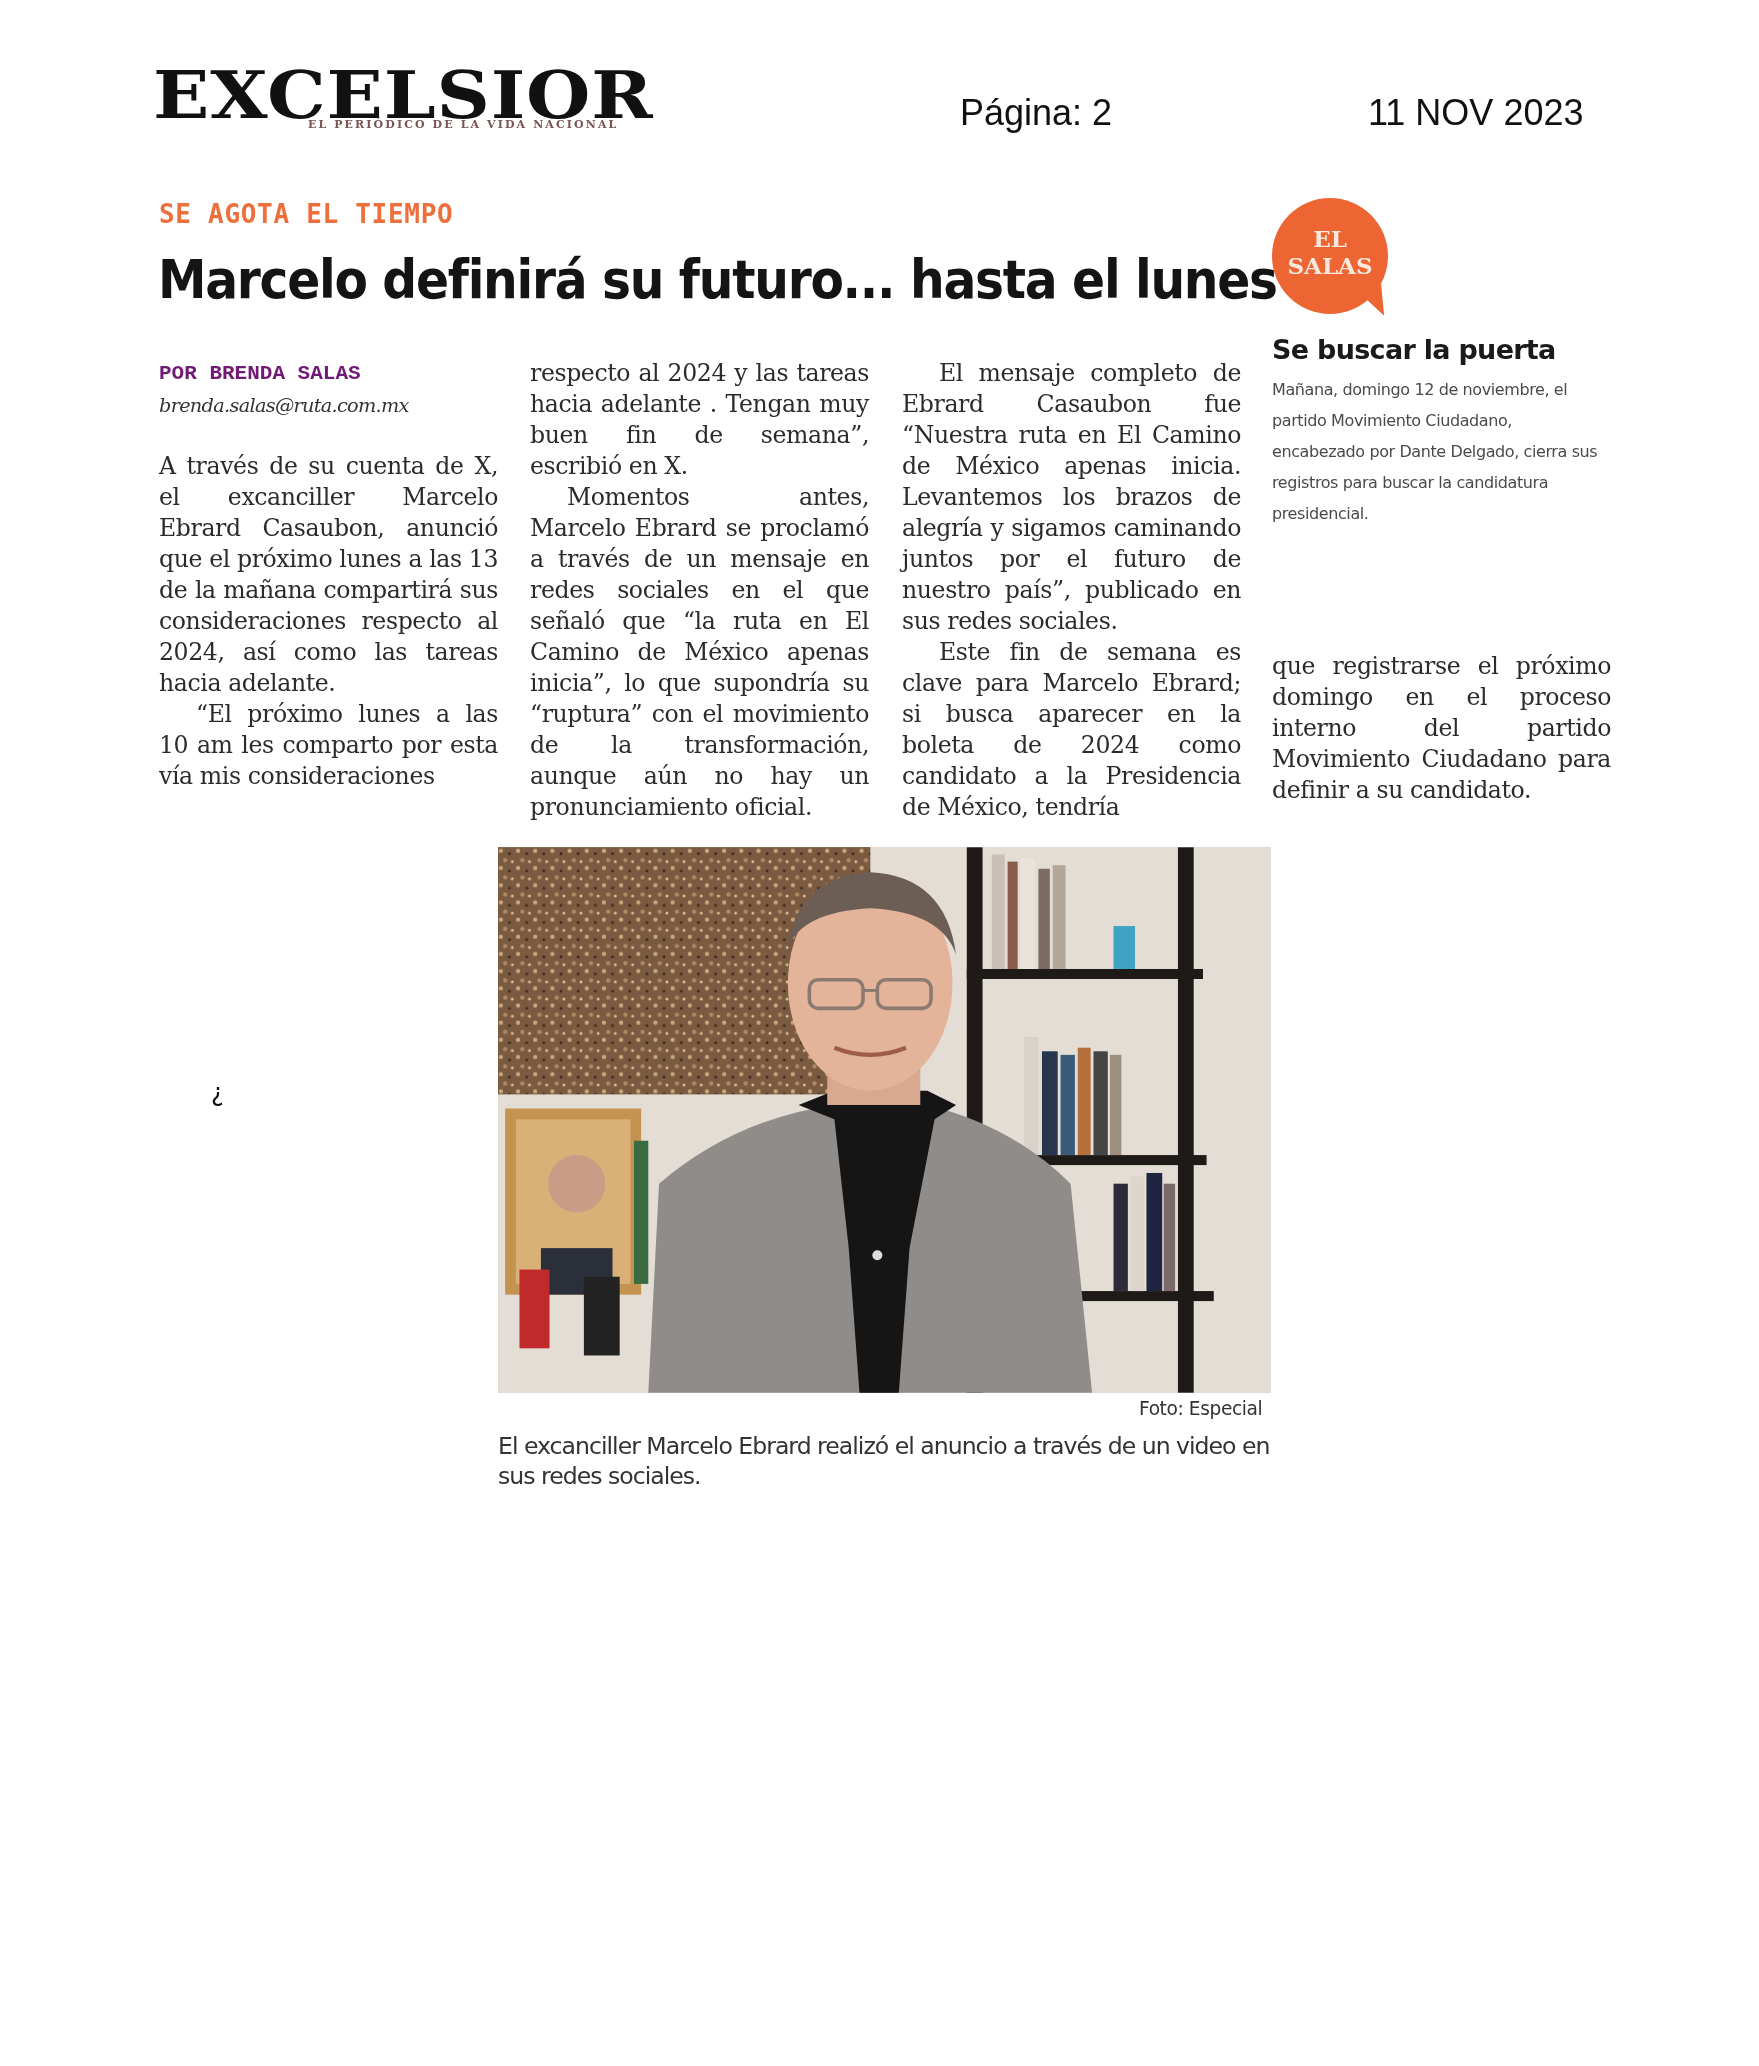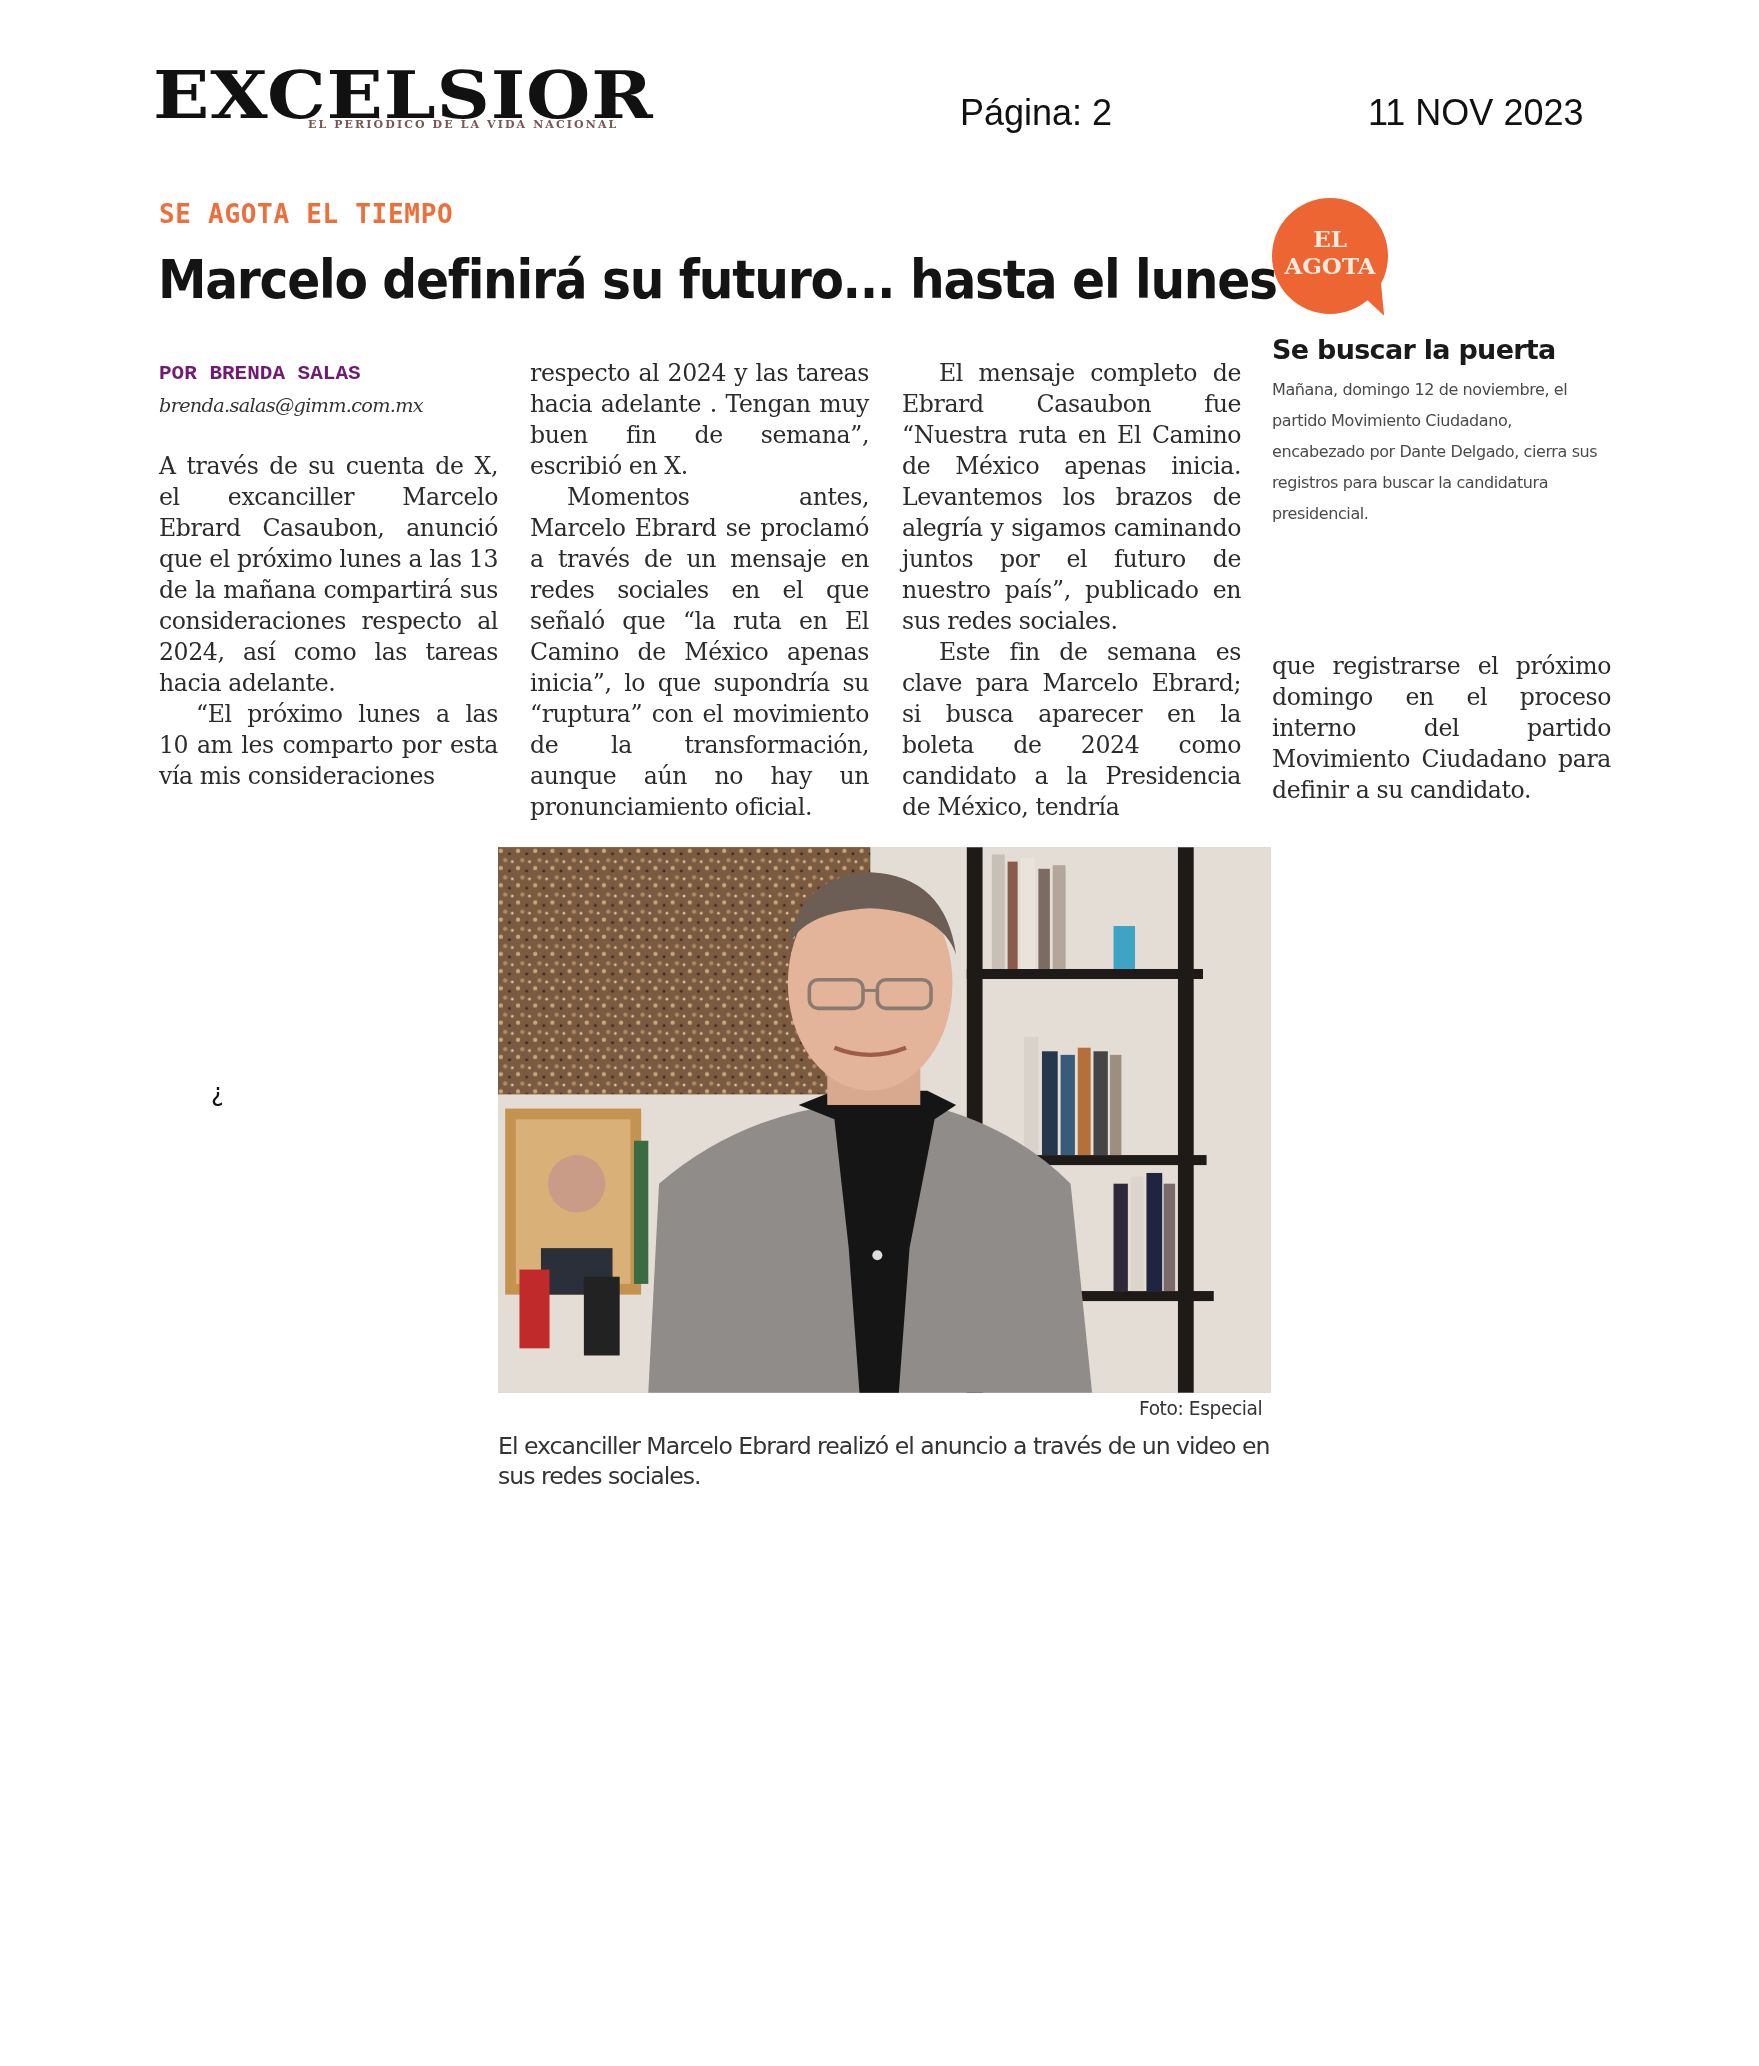--- a/index.html
+++ b/index.html
@@ -48,21 +48,21 @@
 <div class="abs masthead">
   <div class="logo">EXCELSIOR</div>
   <div class="tagline">EL PERIÓDICO DE LA VIDA NACIONAL</div>
 </div>
 <div class="abs page-num">Página: 2</div>
 <div class="abs page-date">11 NOV 2023</div>
 
 <div class="abs kicker">SE AGOTA EL TIEMPO</div>
 <div class="abs headline">Marcelo definirá su futuro... hasta el lunes</div>
 <div class="abs byline">POR BRENDA SALAS</div>
-<div class="abs email">brenda.salas@gimm.com.mx</div>
+<div class="abs email">brenda.salas@ruta.com.mx</div>
 
 <div class="abs col col1">
   <p>A través de su cuenta de X, el excanciller Marcelo Ebrard Casaubon, anunció que el próximo lunes a las 13 de la mañana compartirá sus consideraciones respecto al 2024, así como las tareas hacia adelante.</p>
   <p class="indent">“El próximo lunes a las 10 am les comparto por esta vía mis consideraciones</p>
 </div>
 <div class="abs col col2">
   <p>respecto al 2024 y las tareas hacia adelante . Tengan muy buen fin de semana”, escribió en X.</p>
   <p class="indent">Momentos antes, Marcelo Ebrard se proclamó a través de un mensaje en redes sociales en el que señaló que “la ruta en El Camino de México apenas inicia”, lo que supondría su “ruptura” con el movimiento de la transformación, aunque aún no hay un pronunciamiento oficial.</p>
 </div>
 <div class="abs col col3">
@@ -71,21 +71,21 @@
 </div>
 <div class="abs col col4">
   <p>que registrarse el próximo domingo en el proceso interno del partido Movimiento Ciudadano para definir a su candidato.</p>
 </div>
 
 <div class="abs dato-bubble">
   <div class="dato-tail"></div>
   <div class="dato-circle"></div>
   <div class="dato-text">
     <div>EL</div>
-    <div>AGOTA</div>
+    <div>SALAS</div>
   </div>
 </div>
 <div class="abs dato-title">Se buscar la puerta</div>
 <div class="abs dato-body">Mañana, domingo 12 de noviembre, el partido Movimiento Ciudadano, encabezado por Dante Delgado, cierra sus registros para buscar la candidatura presidencial.</div>
 
 <div class="abs photo" title="Marcelo Ebrard sentado frente a un librero, con saco gris y camisa negra">
   <svg width="773" height="546" viewBox="0 0 1080 762">
     <rect x="0" y="0" width="1080" height="762" fill="#e4ddd5"></rect>
 
     <rect x="0" y="0" width="520" height="345" fill="#8b6a4e"></rect>

